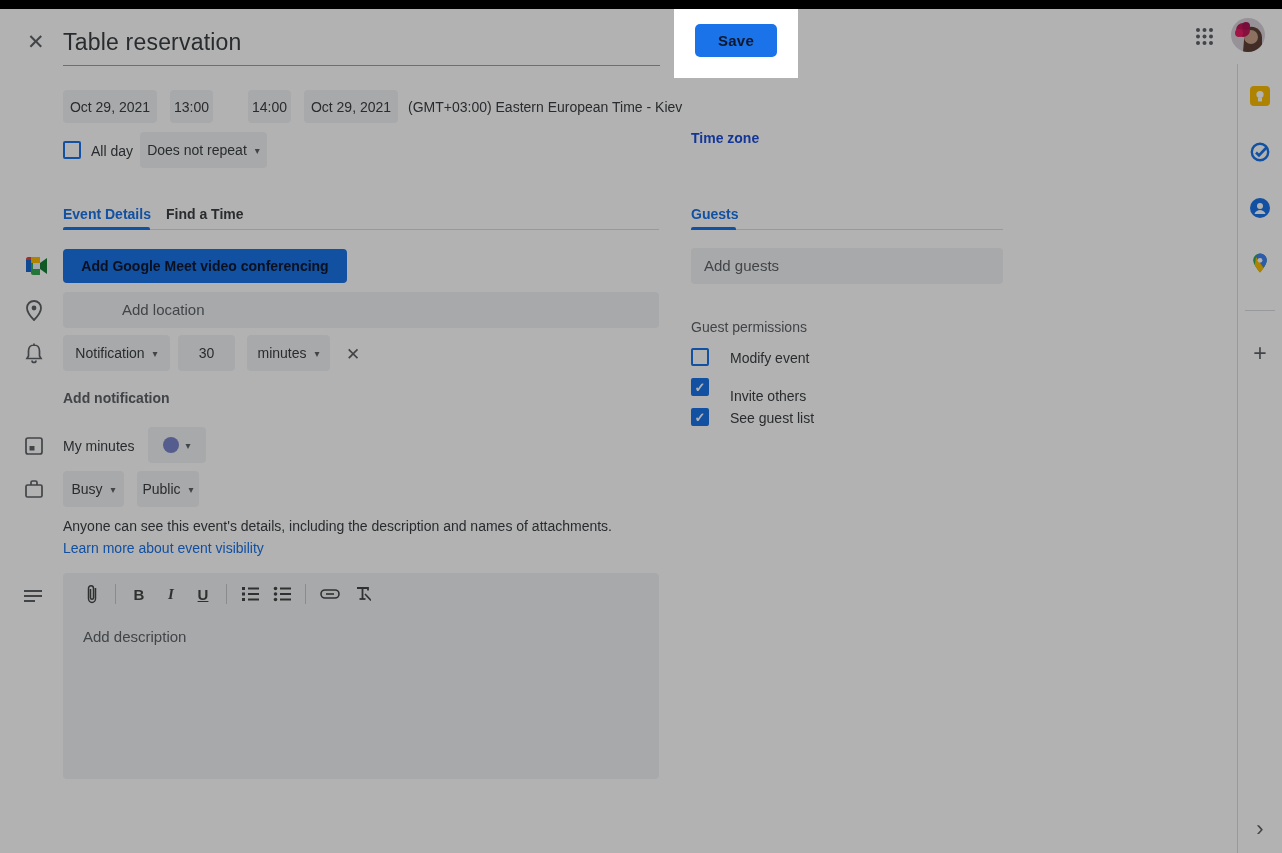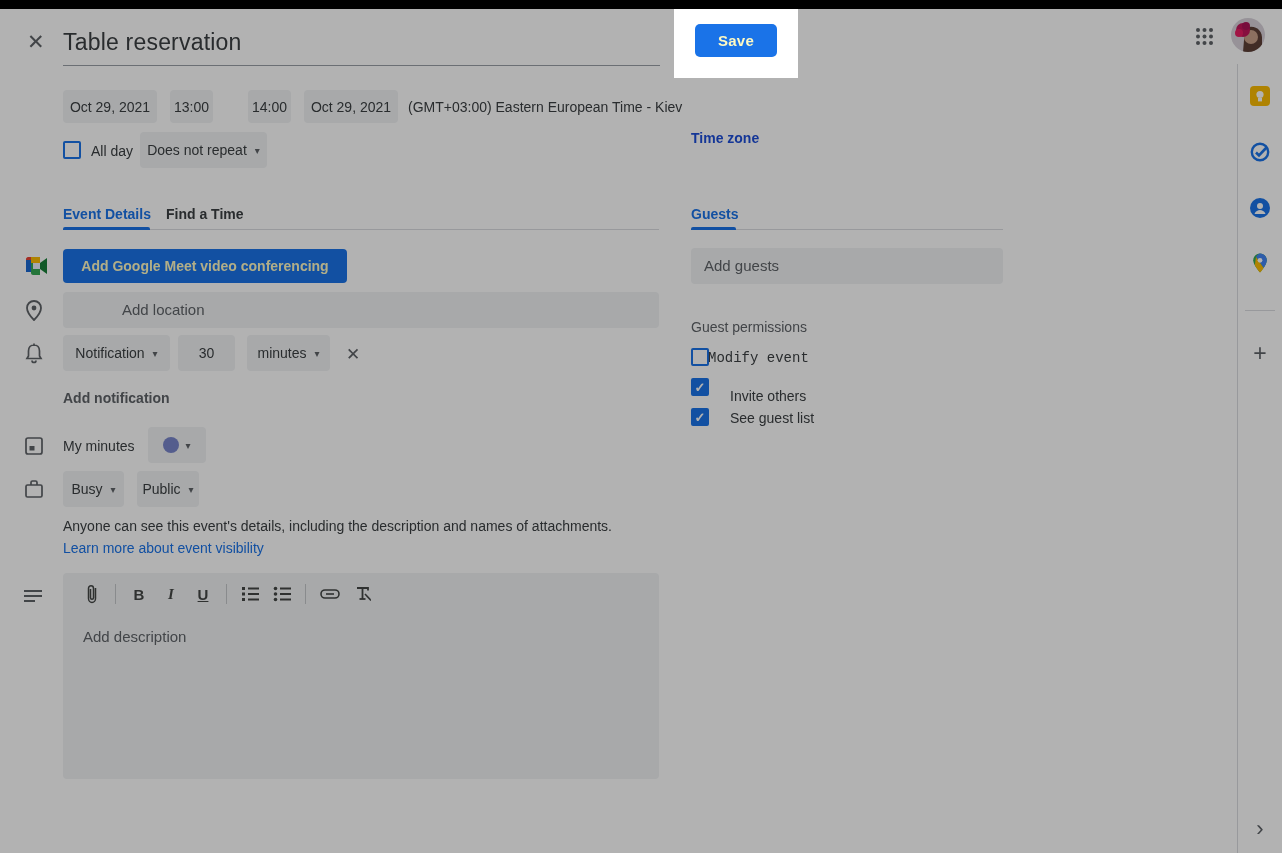--- a/index.html
+++ b/index.html
@@ -29,21 +29,21 @@
   .cb .tick { display:none; color:#fff; font-size:13px; font-weight:bold; line-height:1; }
   .cb.checked { background:#1a73e8; }
   .cb.checked .tick { display:block; }
 
   .tab { font-size:14px; font-weight:bold; cursor:pointer; }
   .tab.active { color:#1a73e8; }
   .tab.inactive { color:#3c4043; }
   .tab-bar-blue { height:3px; background:#1a73e8; border-radius:2px 2px 0 0; }
   .tab-bar-grey { height:1px; background:#dadce0; }
 
-  .blue-btn { background:#1a73e8; border:none; border-radius:4px; color:#fef9c3;
+  .blue-btn { background:#1a73e8; border:none; border-radius:4px; color:#0f172a;
               font-size:14px; font-weight:bold; font-family:inherit; cursor:pointer; }
 
   .field { background:#f1f3f4; border-radius:4px; }
   .placeholder { font-size:15px; color:#5f6368; }
 
   .note { font-size:14px; color:#3c4043; }
   .link { font-size:14px; color:#1a73e8; cursor:pointer; }
 
   .color-dot { width:16px; height:16px; border-radius:50%; background:#7986cb; }
 
@@ -253,21 +253,21 @@
 
     <div class="abs field" style="left:691px; top:248px; width:312px; height:36px;">
       <span class="placeholder" style="position:absolute; left:13px; top:9px;">Add guests</span>
     </div>
 
     <div class="abs plain-label" style="left:691px; top:319px; color:#5f6368;">Guest permissions</div>
 
     <div class="abs cb" style="left:691px; top:348px;">
       
     </div>
-    <div class="abs plain-label" style="left:708px; top:350px;font-family:Liberation Mono, monospace;">Modify event</div>
+    <div class="abs plain-label" style="left:730px; top:350px;">Modify event</div>
 
     <div class="abs cb checked" style="left:691px; top:378px;">
       <span class="tick">✓</span>
     </div>
     <div class="abs plain-label" style="left:730px; top:388px;">Invite others</div>
 
     <div class="abs cb checked" style="left:691px; top:408px;">
       <span class="tick">✓</span>
     </div>
     <div class="abs plain-label" style="left:730px; top:410px;">See guest list</div>

